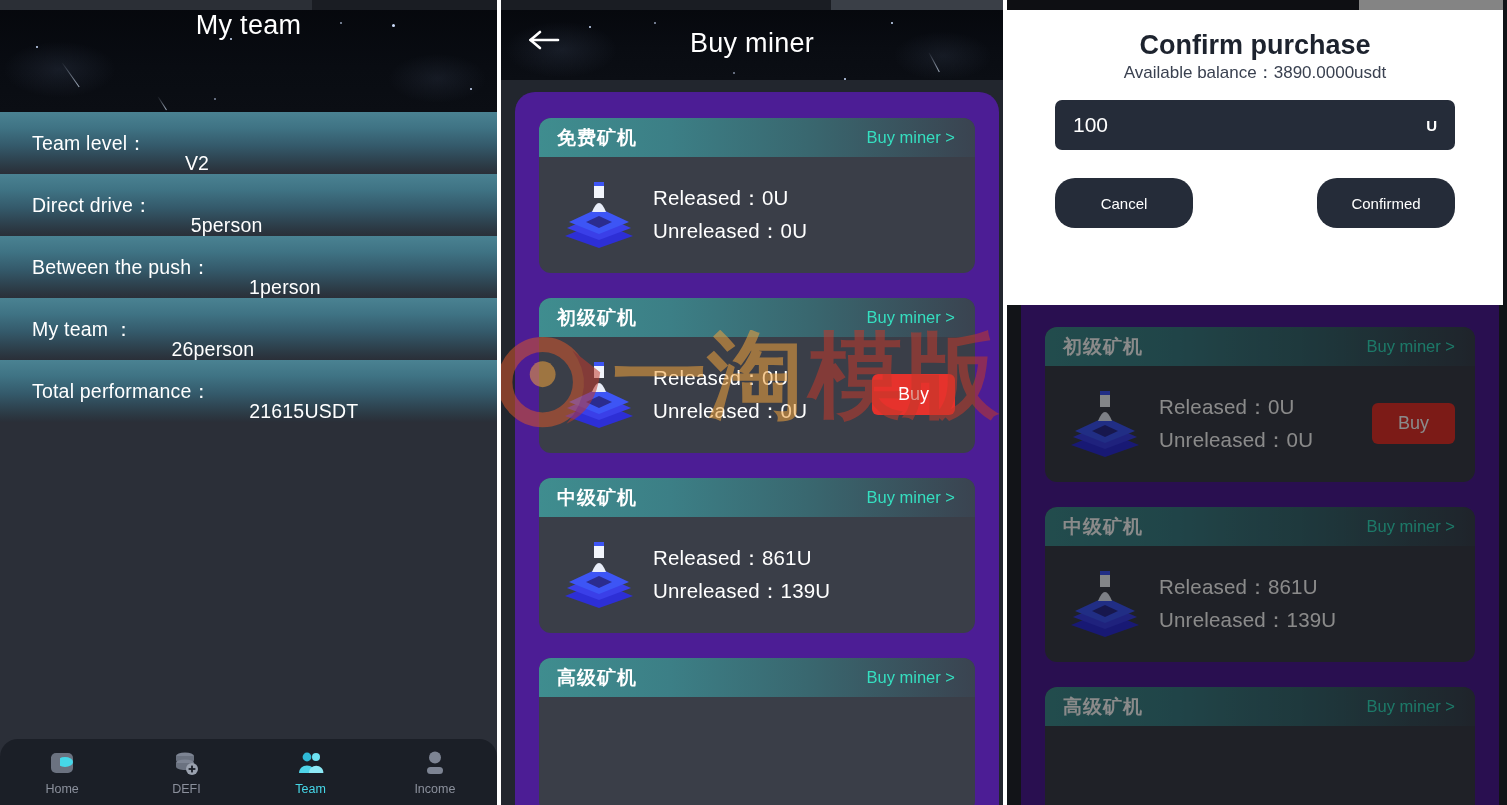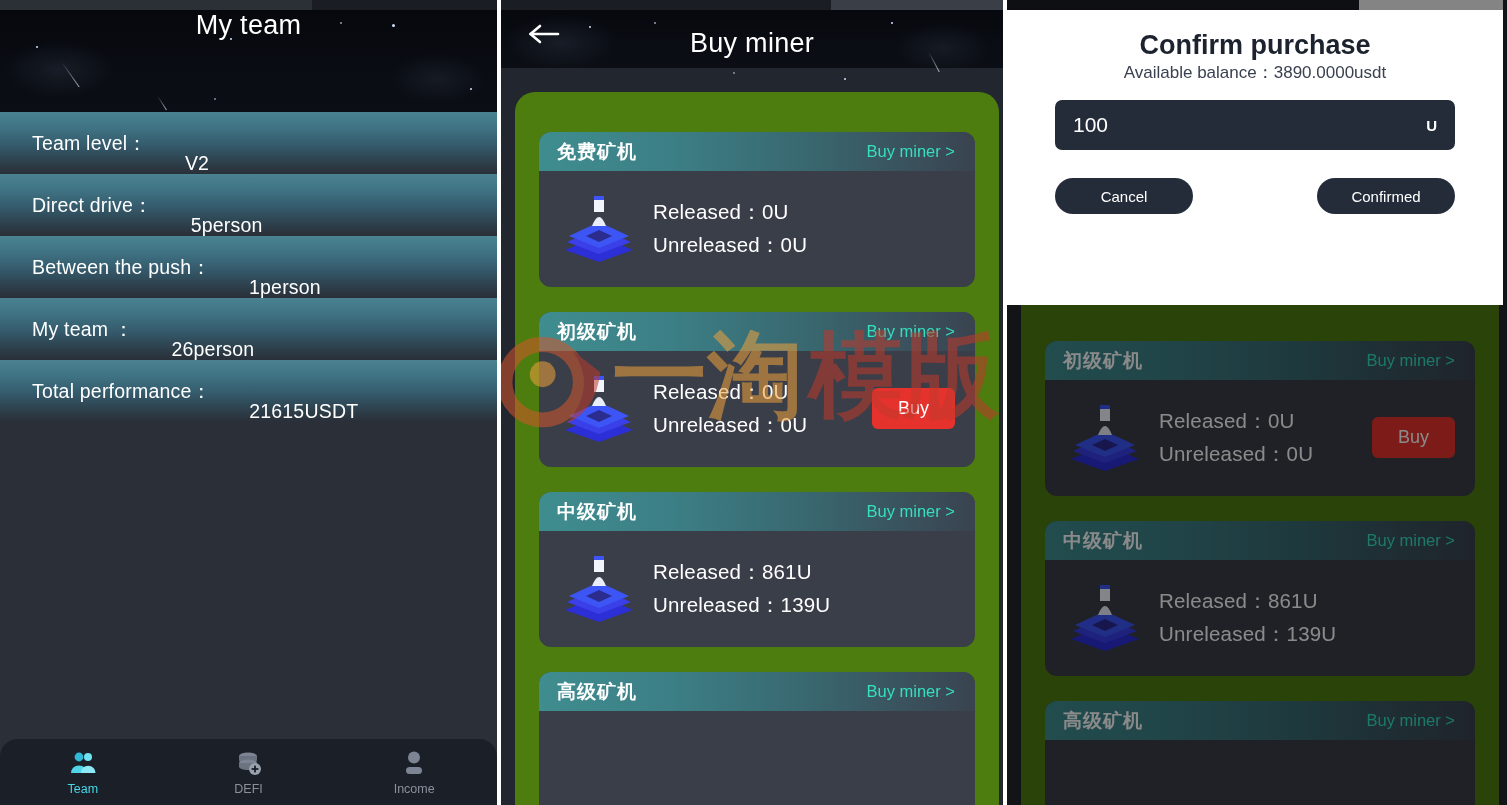--- a/index.html
+++ b/index.html
@@ -48,22 +48,22 @@
   .tabbar{ position:absolute; left:0; bottom:0; width:100%; height:66px;
            background:#1b1f27; border-top-left-radius:18px; border-top-right-radius:18px;
            display:flex; align-items:center; }
   .tab{ flex:1; display:flex; flex-direction:column; align-items:center; gap:4px; cursor:pointer; }
   .tab .lbl{ font-size:12.5px; color:#8b909c; }
   .tab.active .lbl{ color:#46d7e8; }
   .tabicon{ width:30px; height:30px; display:block; }
 
   
   .list-wrap{ position:absolute; left:14px; right:4px; top:92px; bottom:0;
-              background:#4d7c0f; border-top-left-radius:20px; border-top-right-radius:20px;
-              padding:40px 24px 0 24px; overflow:hidden; }
+              background:#4c1d95; border-top-left-radius:20px; border-top-right-radius:20px;
+              padding:26px 24px 0 24px; overflow:hidden; }
   .mcard{ background:#3a3e48; border-radius:12px; overflow:hidden; margin-bottom:25px; }
   .mhead{ height:39px; display:flex; align-items:center; justify-content:space-between;
           padding:0 20px 0 18px;
           background:linear-gradient(90deg,#3f8d8f 0%, #3c7f86 30%, #39676f 62%, #3a4350 100%); }
   .mhead .cn{ color:#ffffff; font-size:19px; font-weight:700; letter-spacing:1px; }
   .mhead .buylink{ color:#35dfc0; font-size:16.5px; cursor:pointer; white-space:nowrap; }
   .mbody{ display:flex; align-items:center; padding:16px 20px 18px 22px; gap:16px; position:relative; min-height:116px; }
   .minericon{ width:76px; height:72px; flex:0 0 76px; }
   .stats{ color:#ffffff; font-size:20.5px; line-height:1.62; letter-spacing:.2px; }
   .buybtn{ margin-left:auto; background:#e6322c; color:#ffffff; border:0; border-radius:6px;
@@ -72,21 +72,21 @@
   
   .dialog{ position:absolute; left:0; top:10px; width:100%; height:295px; background:#ffffff;
            display:flex; flex-direction:column; align-items:center; z-index:6; }
   .dlg-title{ margin-top:20px; font-size:27px; font-weight:700; color:#1d232e; }
   .dlg-bal{ font-size:17px; color:#3a4150; }
   .dlg-input{ margin-top:16px; width:400px; height:50px; background:#252c39; border-radius:7px;
               display:flex; align-items:center; padding:0 18px; cursor:text; }
   .dlg-input .val{ color:#ffffff; font-size:21px; flex:1; }
   .dlg-input .unit{ color:#ffffff; font-size:15px; font-weight:700; }
   .dlg-btns{ margin-top:28px; width:400px; display:flex; justify-content:space-between; }
-  .dlg-btn{ width:138px; height:36px; border-radius:20px; background:#252c39; color:#ffffff;
+  .dlg-btn{ width:138px; height:50px; border-radius:20px; background:#252c39; color:#ffffff;
             border:0; font-size:15px; cursor:pointer; font-family:inherit; }
 
   .dim{ position:absolute; left:0; top:0; width:100%; height:100%;
         background:rgba(0,0,0,.46); z-index:4; pointer-events:none; }
 
   
   .watermark{ position:absolute; left:0; top:330px; width:100%; height:150px;
               z-index:5; pointer-events:none; opacity:.55; }
 </style>
 </head>
@@ -131,54 +131,62 @@
       </div>
       <div class="team-row">
         <span>Total performance：</span>
         <span class="rv">21615USDT</span>
       </div>
     </div>
 
     <div class="left-body" style="height:370px;"></div>
 
     <div class="tabbar">
-      <div class="tab active">
+      <div class="tab">
         <svg class="tabicon" viewBox="0 0 30 30">
-          <circle cx="11" cy="9" r="4.4" fill="#2fb9d6"></circle>
-          <path d="M3 25c0-4.6 3.6-7.6 8-7.6s8 3 8 7.6z" fill="#4fd4e8"></path>
-          <circle cx="20" cy="9" r="4" fill="#6fe2f2"></circle>
-          <path d="M13 25c0-4.3 3.3-7.2 7.2-7.2s7.2 2.9 7.2 7.2z" fill="#8de9f6"></path>
-        </svg>
-        <span class="lbl">Team</span>
+          <rect x="4" y="5" width="22" height="20" rx="5" fill="#6b7280"></rect>
+          <ellipse cx="18" cy="14" rx="8" ry="5" fill="#46d7e8"></ellipse>
+          <rect x="4" y="9" width="9" height="10" fill="#6b7280"></rect>
+        </svg>
+        <span class="lbl">Home</span>
       </div>
       <div class="tab">
         <svg class="tabicon" viewBox="0 0 30 30">
           <ellipse cx="14" cy="8" rx="9" ry="3.6" fill="#7d8493"></ellipse>
           <path d="M5 8v4c0 2 4 3.6 9 3.6s9-1.6 9-3.6V8z" fill="#6b7280"></path>
           <ellipse cx="14" cy="15" rx="9" ry="3.4" fill="#7d8493"></ellipse>
           <path d="M5 15v3.6c0 2 4 3.5 9 3.5s9-1.5 9-3.5V15z" fill="#6b7280"></path>
           <circle cx="21" cy="21" r="6" fill="#9aa1ae"></circle>
           <rect x="20.1" y="17.6" width="1.8" height="6.8" fill="#1b1f27"></rect>
           <rect x="17.6" y="20.1" width="6.8" height="1.8" fill="#1b1f27"></rect>
         </svg>
         <span class="lbl">DEFI</span>
       </div>
+      <div class="tab active">
+        <svg class="tabicon" viewBox="0 0 30 30">
+          <circle cx="11" cy="9" r="4.4" fill="#2fb9d6"></circle>
+          <path d="M3 25c0-4.6 3.6-7.6 8-7.6s8 3 8 7.6z" fill="#4fd4e8"></path>
+          <circle cx="20" cy="9" r="4" fill="#6fe2f2"></circle>
+          <path d="M13 25c0-4.3 3.3-7.2 7.2-7.2s7.2 2.9 7.2 7.2z" fill="#8de9f6"></path>
+        </svg>
+        <span class="lbl">Team</span>
+      </div>
       <div class="tab">
         <svg class="tabicon" viewBox="0 0 30 30">
           <circle cx="15" cy="9.5" r="6" fill="#7d8493"></circle>
           <rect x="7" y="19" width="16" height="7" rx="3.5" fill="#7d8493"></rect>
         </svg>
         <span class="lbl">Income</span>
       </div>
     </div>
   </div>
 
   <div class="panel p2">
 
-    <div class="starfield" style="height:68px;">
+    <div class="starfield" style="height:80px;">
       <div class="statusbar">
         <div class="sb-block" style="left:0px;width:330px;background:#1a1d23;"></div>
         <div class="sb-block" style="left:330px;width:176px;background:#3a3f47;"></div>
       </div>
       <div class="star" style="left:88px;top:26px;width:2px;height:2px;"></div>
       <div class="star" style="left:153px;top:22px;width:2px;height:2px;opacity:.7;"></div>
       <div class="star" style="left:390px;top:22px;width:2px;height:2px;"></div>
       <div class="star" style="left:232px;top:72px;width:2px;height:2px;opacity:.6;"></div>
       <div class="star" style="left:343px;top:78px;width:2px;height:2px;"></div>
       <div class="streak" style="left:428px;top:52px;width:22px;transform:rotate(62deg);"></div>

